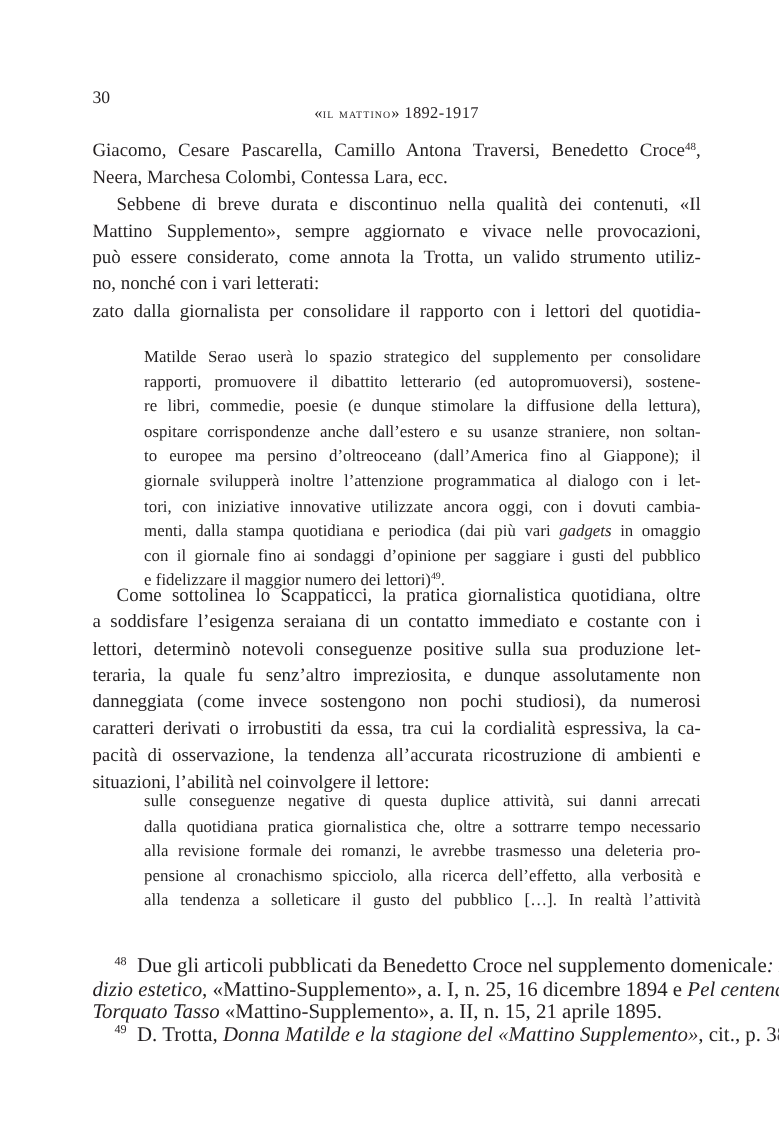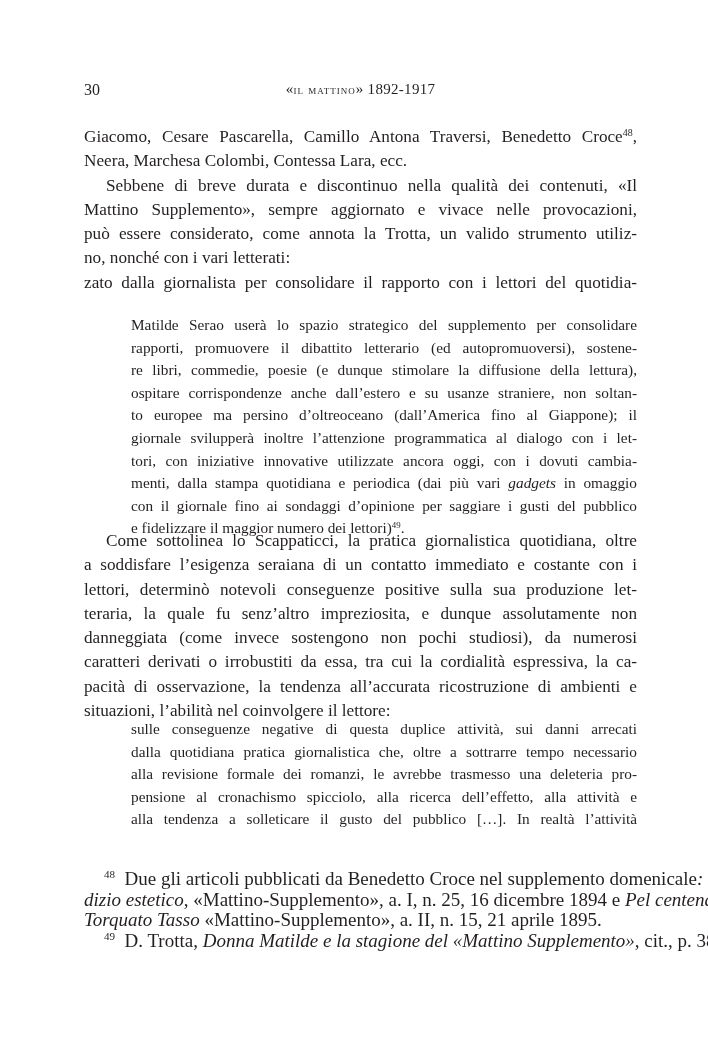--- a/index.html
+++ b/index.html
@@ -1,21 +1,21 @@
 <!DOCTYPE html>
 <html><head>
   <meta charset="utf-8">
   <style>
     html, body { margin: 0; padding: 0; background: #ffffff; }
     body { width: 708px; height: 1038px; position: relative; overflow: hidden; color: #231f20;
       font-family: "Liberation Serif", "DejaVu Serif", serif; }
     .page { position: absolute; left: 84px; top: 0; width: 553px; }
     .running-head { position: absolute; top: 80px; left: 0; width: 553px; height: 22px; font-size: 16px; }
     .page-number { position: absolute; left: 0; top: 1px; }
-    .running-title { position: absolute; left: 0; width: 553px; text-align: center; top: 1px; font-size: 15px; letter-spacing: 0.3px; }
+    .running-title { position: absolute; left: 0; width: 553px; text-align: center; top: 15px; font-size: 15px; letter-spacing: 0.3px; }
     .running-title .sc { font-variant: small-caps; font-size: 13px; letter-spacing: 1px; }
     .body-text { position: absolute; top: 125px; left: 0; width: 553px; font-size: 17.2px; line-height: 24.3px; }
     .line { display: block; text-align: justify; text-align-last: justify; white-space: nowrap; height: 24.3px; }
     .line.last { text-align-last: left; }
     .indent { text-indent: 22px; }
     .quote { position: absolute; left: 47px; width: 506px; font-size: 15.3px; line-height: 22.6px; }
     .quote .line { height: 22.6px; }
     sup { font-size: 0.58em; vertical-align: 0.6em; line-height: 0; }
     .footnotes { position: absolute; top: 869px; left: 0; width: 553px; font-size: 19px; line-height: 20.6px; }
     .footnotes .line { height: 20.6px; }
@@ -68,21 +68,21 @@
     <span class="line">danneggiata (come invece sostengono non pochi studiosi), da numerosi</span>
     <span class="line">caratteri derivati o irrobustiti da essa, tra cui la cordialità espressiva, la ca-</span>
     <span class="line">pacità di osservazione, la tendenza all’accurata ricostruzione di ambienti e</span>
     <span class="line last">situazioni, l’abilità nel coinvolgere il lettore:</span>
   </div>
 
   <div class="quote" style="top:718px;">
     <span class="line">sulle conseguenze negative di questa duplice attività, sui danni arrecati</span>
     <span class="line">dalla quotidiana pratica giornalistica che, oltre a sottrarre tempo necessario</span>
     <span class="line">alla revisione formale dei romanzi, le avrebbe trasmesso una deleteria pro-</span>
-    <span class="line">pensione al cronachismo spicciolo, alla ricerca dell’effetto, alla attività e</span>
+    <span class="line">pensione al cronachismo spicciolo, alla ricerca dell’effetto, alla verbosità e</span>
     <span class="line">alla tendenza a solleticare il gusto del pubblico […]. In realtà l’attività</span>
   </div>
 
   <div class="footnotes">
     <div>
       <span class="line fn-indent"><sup>48</sup>&nbsp; <span>Due gli articoli pubblicati da Benedetto Croce nel supplemento domenicale</span><i>: Il giu-</i></span>
       <span class="line"><i>dizio estetico</i><span>, «Mattino-Supplemento», a. I, n. 25, 16 dicembre 1894 e </span><i>Pel centenario di</i></span>
       <span class="line last"><i>Torquato Tasso</i><span> «Mattino-Supplemento», a. II, n. 15, 21 aprile 1895.</span></span>
     </div>
     <div>

